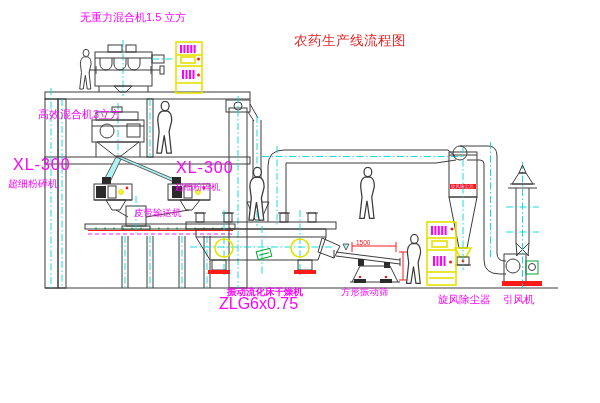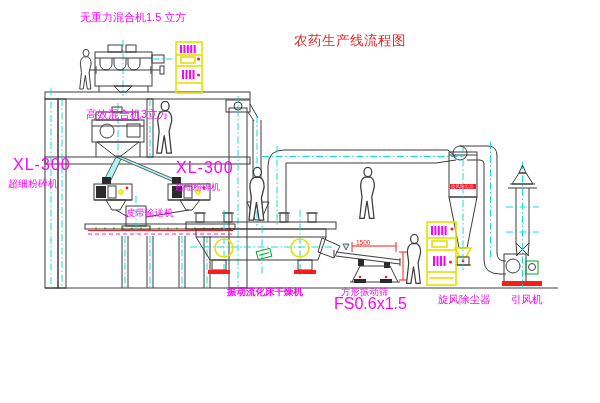--- a/index.html
+++ b/index.html
@@ -332,29 +332,29 @@
   <use href="#person-sym" x="244" y="167" width="26" height="57"></use>
   <use href="#person-sym" x="355" y="167" width="25" height="55"></use>
   <use href="#person-sym" x="402" y="234" width="24" height="53"></use>
 </svg>
 
 <div id="title" style="left:282px;top:32px;margin-left:12px;">
   <span style="font-size:13.5px;letter-spacing:.5px;">农药生产线流程图</span>
 </div>
 
 <div class="lbl" style="left:80px;top:12px;font-size:11px;">无重力混合机1.5 立方</div>
-<div class="lbl" style="left:38px;top:109px;font-size:11px;margin-left:48px;">高效混合机3立方</div>
+<div class="lbl" style="left:38px;top:109px;font-size:11px;">高效混合机3立方</div>
 <div class="lbl" style="left:13px;top:157px;font-size:16px;letter-spacing:1px;">XL-300</div>
 <div class="lbl" style="left:8px;top:179px;font-size:10px;">超细粉碎机</div>
 <div class="lbl" style="left:176px;top:160px;font-size:16px;letter-spacing:1px;">XL-300</div>
 <div class="lbl" style="left:175px;top:183px;font-size:9px;">超细粉碎机</div>
-<div class="lbl" style="left:126px;top:208px;font-size:9.5px;">皮带输送机</div>
+<div class="lbl" style="left:134px;top:208px;font-size:9.5px;">皮带输送机</div>
 <div class="lbl" style="left:227px;top:287px;font-size:9.5px;font-weight:bold;">振动流化床干燥机</div>
+<div class="lbl" style="left:219px;top:296px;font-size:16px;">ZLG6x0.75</div>
 <div class="lbl" style="left:341px;top:287px;font-size:9.5px;">方形振动筛</div>
-<div class="lbl" style="left:334px;top:296px;font-size:16px;">FS0.6x1.5</div>
 <div class="lbl" style="left:438px;top:294px;font-size:10.5px;">旋风除尘器</div>
-<div class="lbl" style="left:503px;top:294px;font-size:10.5px;margin-left:8px;">引风机</div>
+<div class="lbl" style="left:503px;top:294px;font-size:10.5px;">引风机</div>
 
 <div style="position:absolute;left:451px;top:184px;font-size:4.5px;color:#ffc2ff;white-space:nowrap;">旋风除尘器</div>
 
 <div class="dim" style="left:356px;top:239px;font-size:6.5px;">1500</div>
 
 </div>
 
 </body></html>

